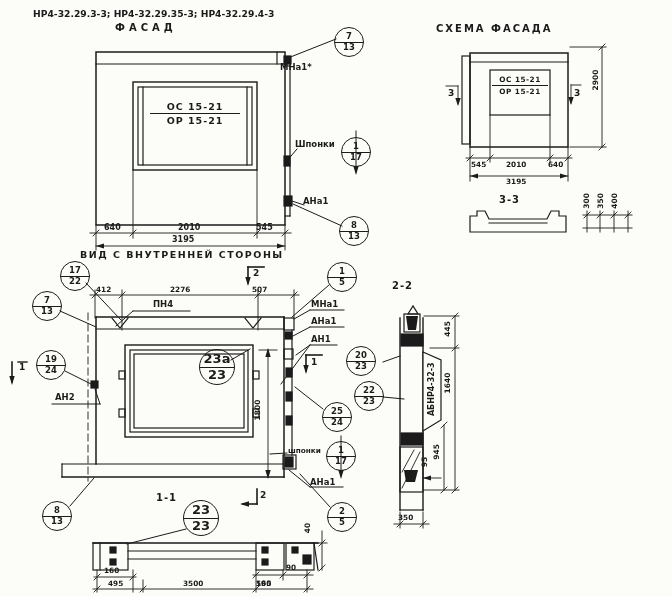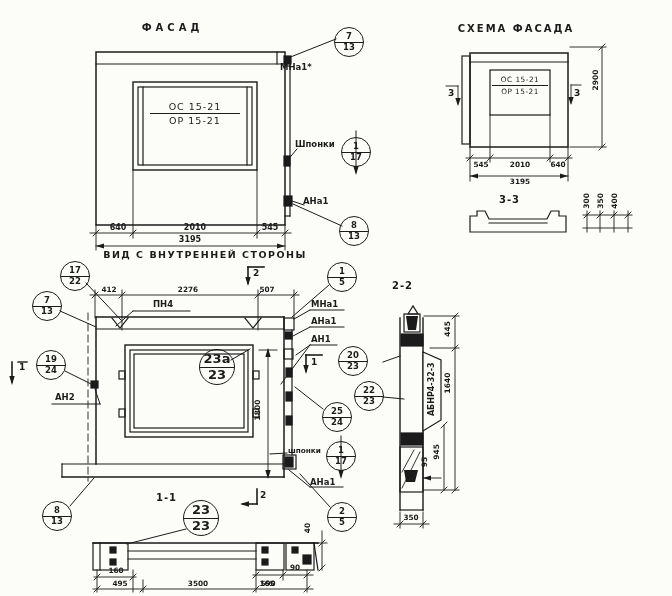--- a/index.html
+++ b/index.html
@@ -1,26 +1,26 @@
 <!DOCTYPE html>
 <html><head>
 <meta charset="utf-8">
 <style>
   html,body{margin:0;padding:0;background:#e8e8e8;}
   .sheet{position:relative;width:672px;height:596px;background:#fcfcf9;
          font-family:"DejaVu Sans",sans-serif;color:#1b1b1b;overflow:hidden;}
   svg.lines{position:absolute;left:0;top:0;}
   .lbl{position:absolute;font-weight:bold;font-size:8.5px;line-height:1.05;white-space:nowrap;color:#1b1b1b;}
-  .ctr{text-align:center;}
+  .ctr{}
   .dim{font-size:8px;}
   .sm{font-size:7.3px;}
   .title{font-size:10px;letter-spacing:2px;}
   .big{font-size:10px;letter-spacing:1px;}
   .rot{transform:rotate(-90deg);width:34px;text-align:center;font-size:7.5px;}
-  .frac{position:absolute;text-align:center;font-weight:normal;letter-spacing:1px;}
+  .frac{position:absolute;text-align:center;font-weight:bold;letter-spacing:1px;}
   .frac .ft{border-bottom:1.4px solid #1b1b1b;padding:0 2px 1px;}
   .frac .fb{padding-top:1px;}
   .callout{position:absolute;width:30px;height:30px;border:1.6px solid #1b1b1b;border-radius:50%;
            display:flex;flex-direction:column;align-items:center;justify-content:center;
            font-weight:bold;font-size:8.5px;background:transparent;box-sizing:border-box;}
   .callout.lg{width:36px;height:36px;font-size:13px;}
   .callout .ct{width:100%;text-align:center;border-bottom:1.3px solid #1b1b1b;line-height:1.15;}
   .callout .cb{width:100%;text-align:center;line-height:1.15;}
 </style>
 </head>
@@ -281,20 +281,21 @@
         <line x1="441" y1="493" x2="447" y2="487"></line>
     <line x1="423" y1="478" x2="441" y2="478"></line>
     <polygon points="423,478 431,475.5 431,480.5" fill="#1b1b1b" stroke="none"></polygon>
   </g>
   <g stroke-width="1">
     <line x1="383" y1="362" x2="400" y2="356"></line>
     <line x1="383" y1="397" x2="404" y2="399"></line>
   </g>
 </svg>
 
+<div class="lbl" style="left:33px;top:9px;font-size:9.2px">НР4-32.29.3-3; НР4-32.29.35-3; НР4-32.29.4-3</div>
 <div class="lbl title ctr" style="left:115px;top:23px;width:115px;letter-spacing:4px">ФАСАД</div>
 <div class="lbl title ctr" style="left:436px;top:24px;width:160px">СХЕМА ФАСАДА</div>
 <div class="lbl ctr" style="left:80px;top:250px;width:250px;font-size:9.5px;letter-spacing:1.5px">ВИД С ВНУТРЕННЕЙ СТОРОНЫ</div>
 <div class="lbl big" style="left:156px;top:493px">1-1</div>
 <div class="lbl big" style="left:392px;top:281px">2-2</div>
 <div class="lbl big" style="left:499px;top:195px">3-3</div>
 
 <div class="frac" style="left:150px;top:101px;width:90px;font-size:9.5px">
   <div class="ft">ОС 15-21</div>
   <div class="fb">ОР 15-21</div>
@@ -392,21 +393,21 @@
       <div class="cb">24</div>
 </div>
 <div class="callout" style="left:326px;top:441px">
   <div class="ct">1</div>
       <div class="cb">17</div>
 </div>
 <div class="callout" style="left:327px;top:502px">
   <div class="ct">2</div>
       <div class="cb">5</div>
 </div>
-<div class="callout" style="left:338px;top:346px">
+<div class="callout" style="left:346px;top:346px">
   <div class="ct">20</div>
       <div class="cb">23</div>
 </div>
 <div class="callout" style="left:354px;top:381px">
   <div class="ct">22</div>
       <div class="cb">23</div>
 </div>
 <div class="callout" style="left:42px;top:501px">
   <div class="ct">8</div>
       <div class="cb">13</div>

